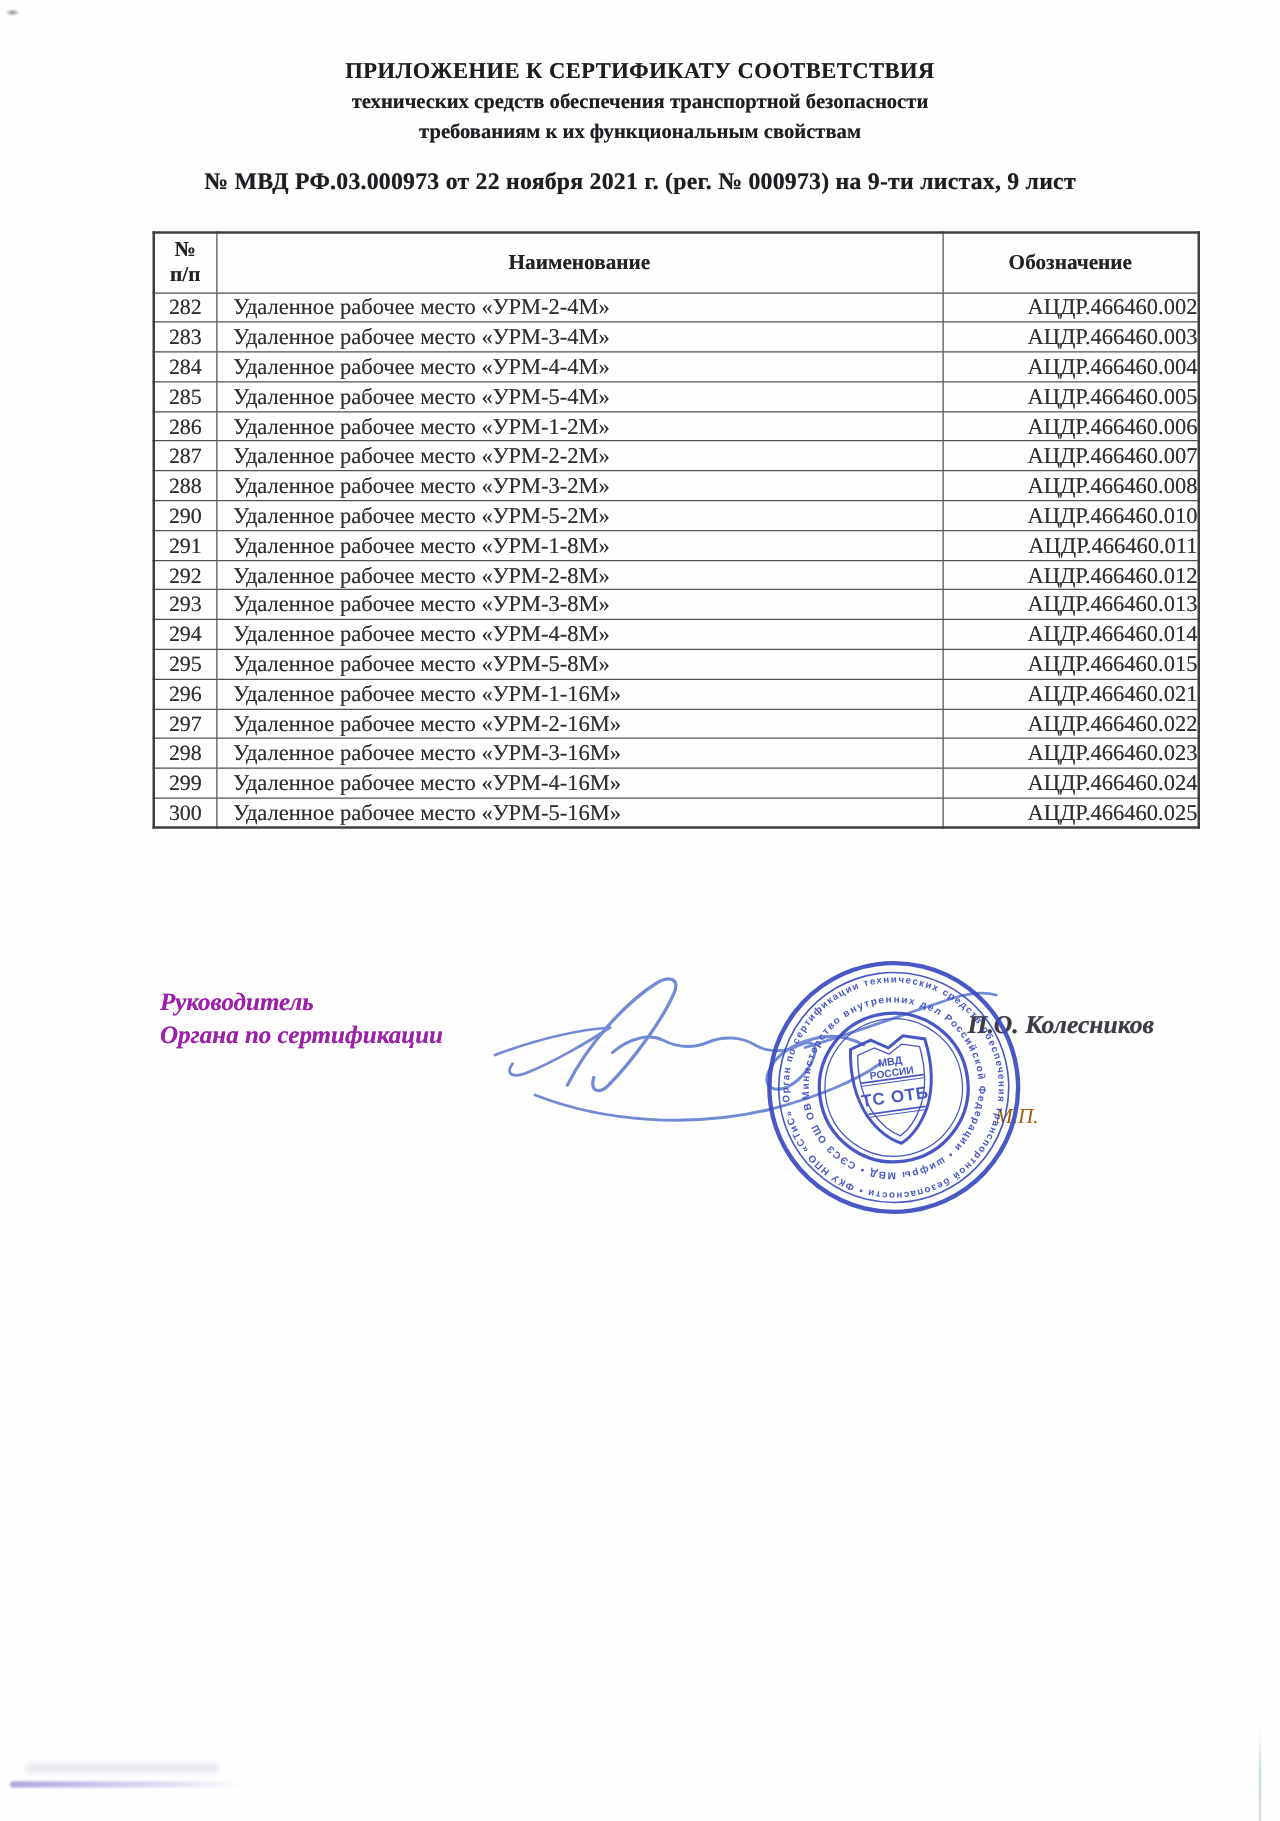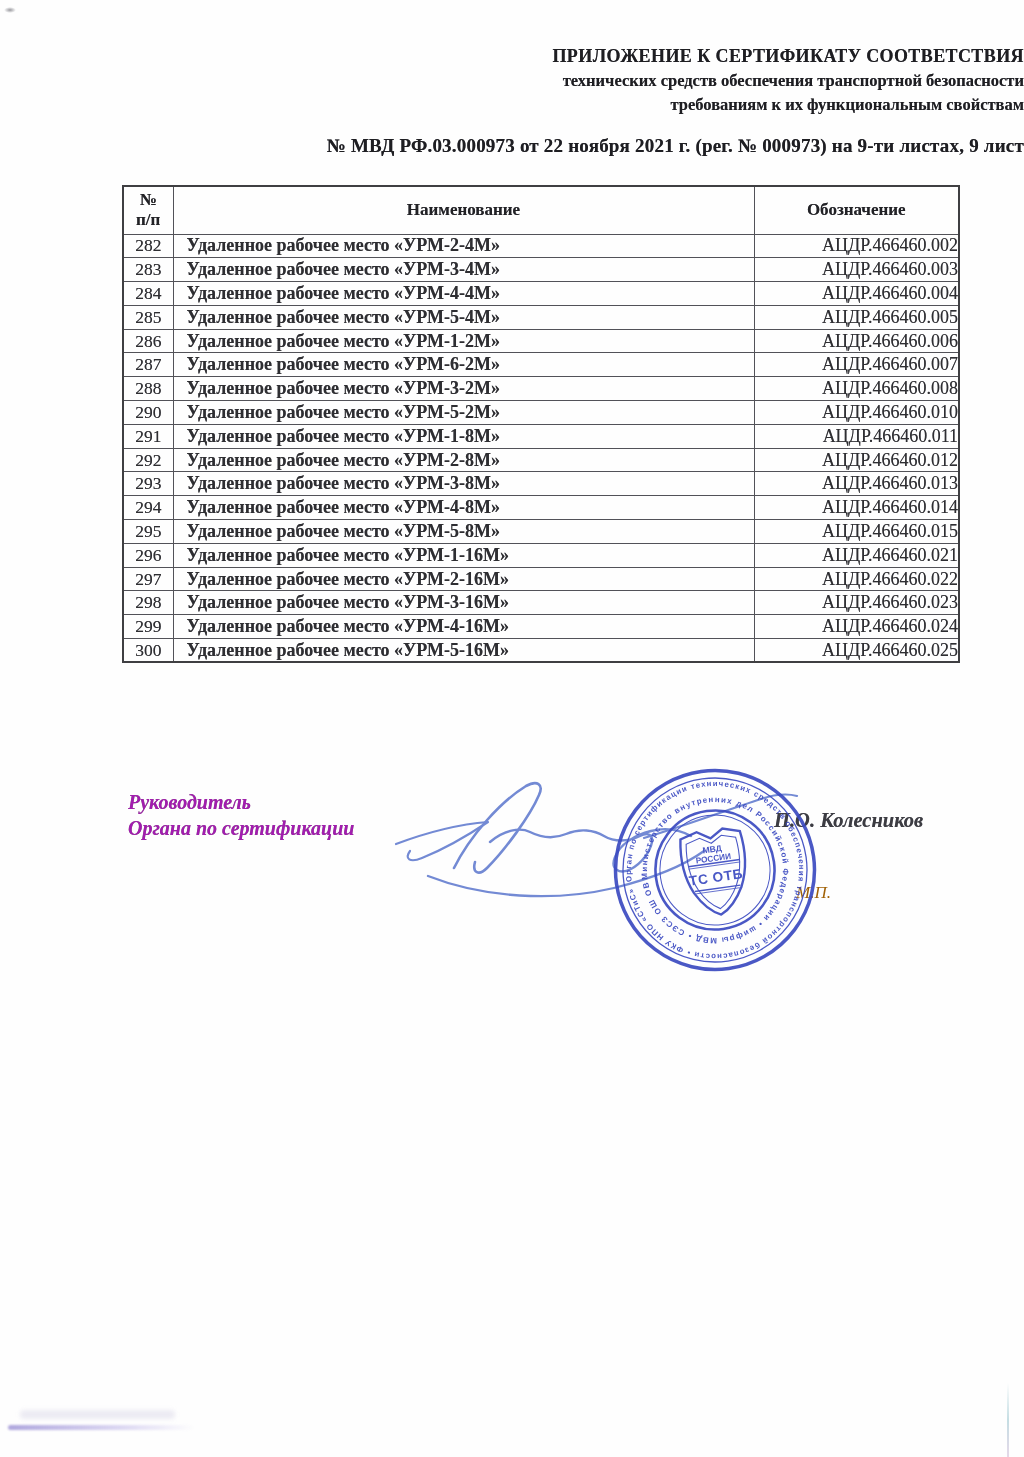--- a/index.html
+++ b/index.html
@@ -3,42 +3,42 @@
 <meta charset="utf-8">
 <style>
   * { margin:0; padding:0; box-sizing:border-box; }
   html,body { background:#e8e8e8; }
   .page {
     position:relative; width:1024px; height:1457px; margin:0 auto;
     background:#fefefe; overflow:hidden;
     font-family:"Liberation Serif", serif; color:#262626;
   }
   
-  .doc-header { position:absolute; left:0; top:46px; width:100%; text-align:right; color:#1e1e22; }
+  .doc-header { position:absolute; left:0; top:46px; width:100%; text-align:center; color:#1e1e22; }
   .t1 { font-size:18px; font-weight:bold; letter-spacing:.4px; text-shadow:0 0 .5px rgba(30,30,40,.7); }
   .t2, .t3 { font-size:16.5px; font-weight:bold; margin-top:4px; text-shadow:0 0 .5px rgba(30,30,40,.6); }
   .reg-line { font-size:19px; font-weight:bold; margin-top:20px; letter-spacing:.2px; text-shadow:0 0 .6px rgba(30,30,40,.7); }
   
   .doc-table {
     position:absolute; left:122px; top:185px; width:836px;
     border-collapse:collapse; table-layout:fixed;
     border:2.2px solid #3f3f42;
     font-size:18px; color:#2e2e32;
   }
   .doc-table th, .doc-table td {
     border:1.4px solid #525258;
     text-shadow:0 0 .5px rgba(40,40,50,.55);
     overflow:hidden; white-space:nowrap;
   }
   .doc-table th { height:48px; font-size:17px; font-weight:bold; text-align:center; color:#222226; }
   .doc-table td { height:23.8px; }
   .c-num  { width:50px;  text-align:center; }
   td.c-num { font-size:17.5px; }
   .c-name { width:581px; text-align:left; }
-  td.c-name { padding-left:13px;font-weight:bold; }
+  td.c-name { padding-left:13px; }
   .c-code { width:205px; text-align:right; }
   td.c-code { padding-left:10px; }
   th.c-num .stack { line-height:20px; display:inline-block; }
   
   .role-block {
     position:absolute; left:128px; top:789px;
     font-size:20px; font-weight:bold; font-style:italic;
     color:#a21caf; line-height:26px; text-shadow:0 0 .5px rgba(50,50,40,.6);
   }
   .approver-name {
@@ -121,21 +121,21 @@
         </tr>
 
         <tr>
           <td class="c-num">286</td>
           <td class="c-name">Удаленное рабочее место «УРМ-1-2М»</td>
           <td class="c-code">АЦДР.466460.006</td>
         </tr>
 
         <tr>
           <td class="c-num">287</td>
-          <td class="c-name">Удаленное рабочее место «УРМ-6-2М»</td>
+          <td class="c-name">Удаленное рабочее место «УРМ-2-2М»</td>
           <td class="c-code">АЦДР.466460.007</td>
         </tr>
 
         <tr>
           <td class="c-num">288</td>
           <td class="c-name">Удаленное рабочее место «УРМ-3-2М»</td>
           <td class="c-code">АЦДР.466460.008</td>
         </tr>
 
 

